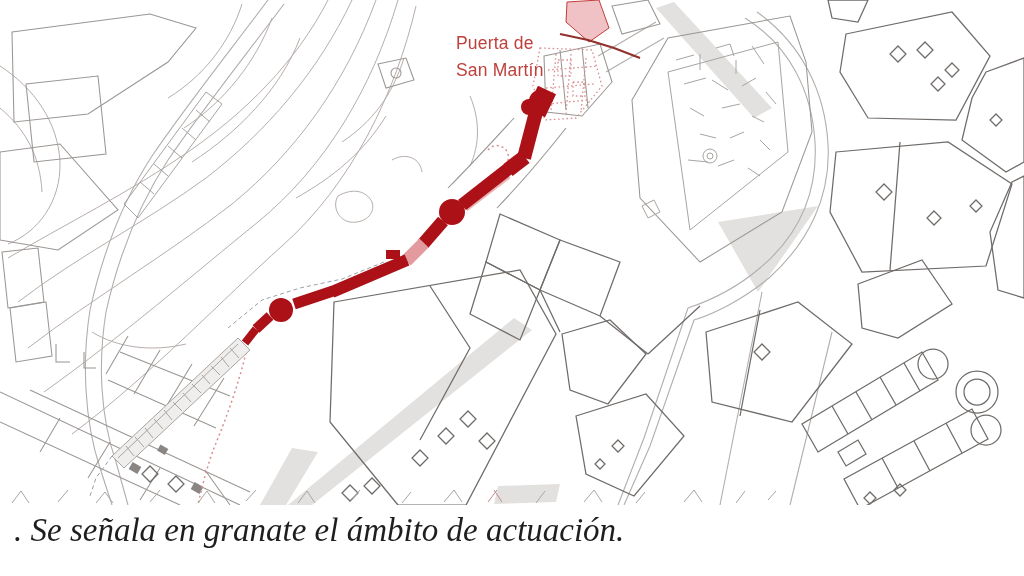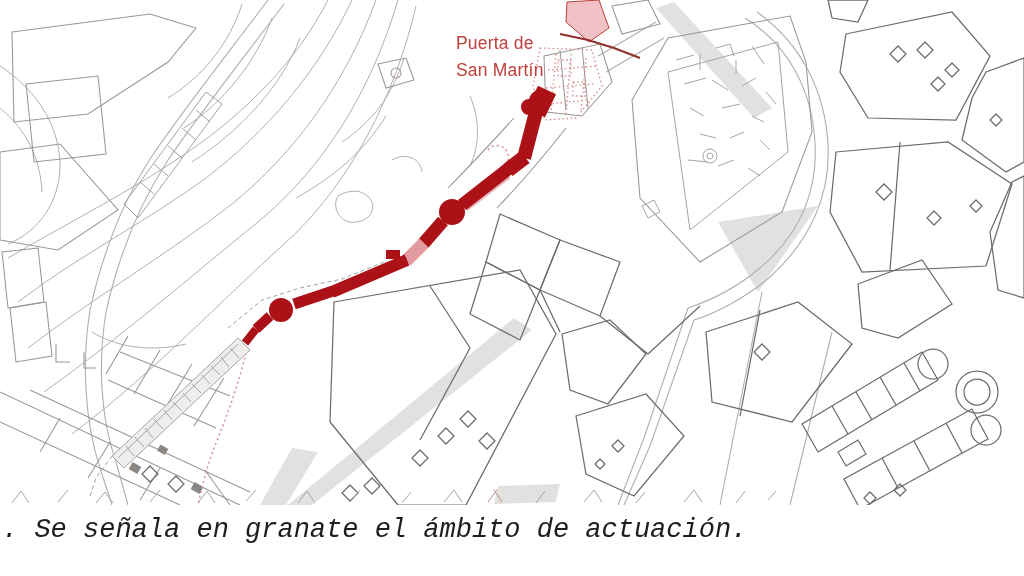--- a/index.html
+++ b/index.html
@@ -22,22 +22,22 @@
   .pinkshade{stroke:var(--highlight-pink);fill:none;opacity:.75;}
   .stip{stroke:var(--stipple-red);fill:none;stroke-dasharray:1.6 2.6;stroke-width:1.3;}
   .stip2{stroke:var(--stipple-red);fill:none;stroke-dasharray:2 3;stroke-width:1.5;}
   .dg{stroke:#9aa0a6;fill:none;stroke-dasharray:4 3;stroke-width:1;}
   .hm{stroke:#a9a5a2;fill:none;stroke-width:1;}
   .hmr{stroke:#c08b8d;fill:none;stroke-width:1;}
   .dkred{stroke:#93302c;fill:none;stroke-width:2.2;}
   .gate-label{position:absolute;left:456px;top:30px;color:var(--label-red);
     font-size:17.5px;line-height:27px;white-space:pre-line;letter-spacing:.2px;}
   .caption-band{position:absolute;left:0;top:505px;width:1024px;height:71px;background:#ffffff;}
-  .caption{position:absolute;left:2px;top:9px;color:var(--caption-text);
-    font-family:Liberation Mono, monospace;font-style:italic;font-size:27px;line-height:32px;}
+  .caption{position:absolute;left:14px;top:9px;color:var(--caption-text);
+    font-family:Liberation Serif, serif;font-style:italic;font-size:33px;line-height:32px;}
 </style>
 </head>
 <body>
 
 <div class="stage">
 <svg width="1024" height="576" viewBox="0 0 1024 576">
 
   <g>
     <path class="fl" d="M288,505 L312,505 L532,330 L514,318 Z"></path>
     <path class="fl" d="M656,8 L674,2 L772,108 L754,118 Z"></path>

